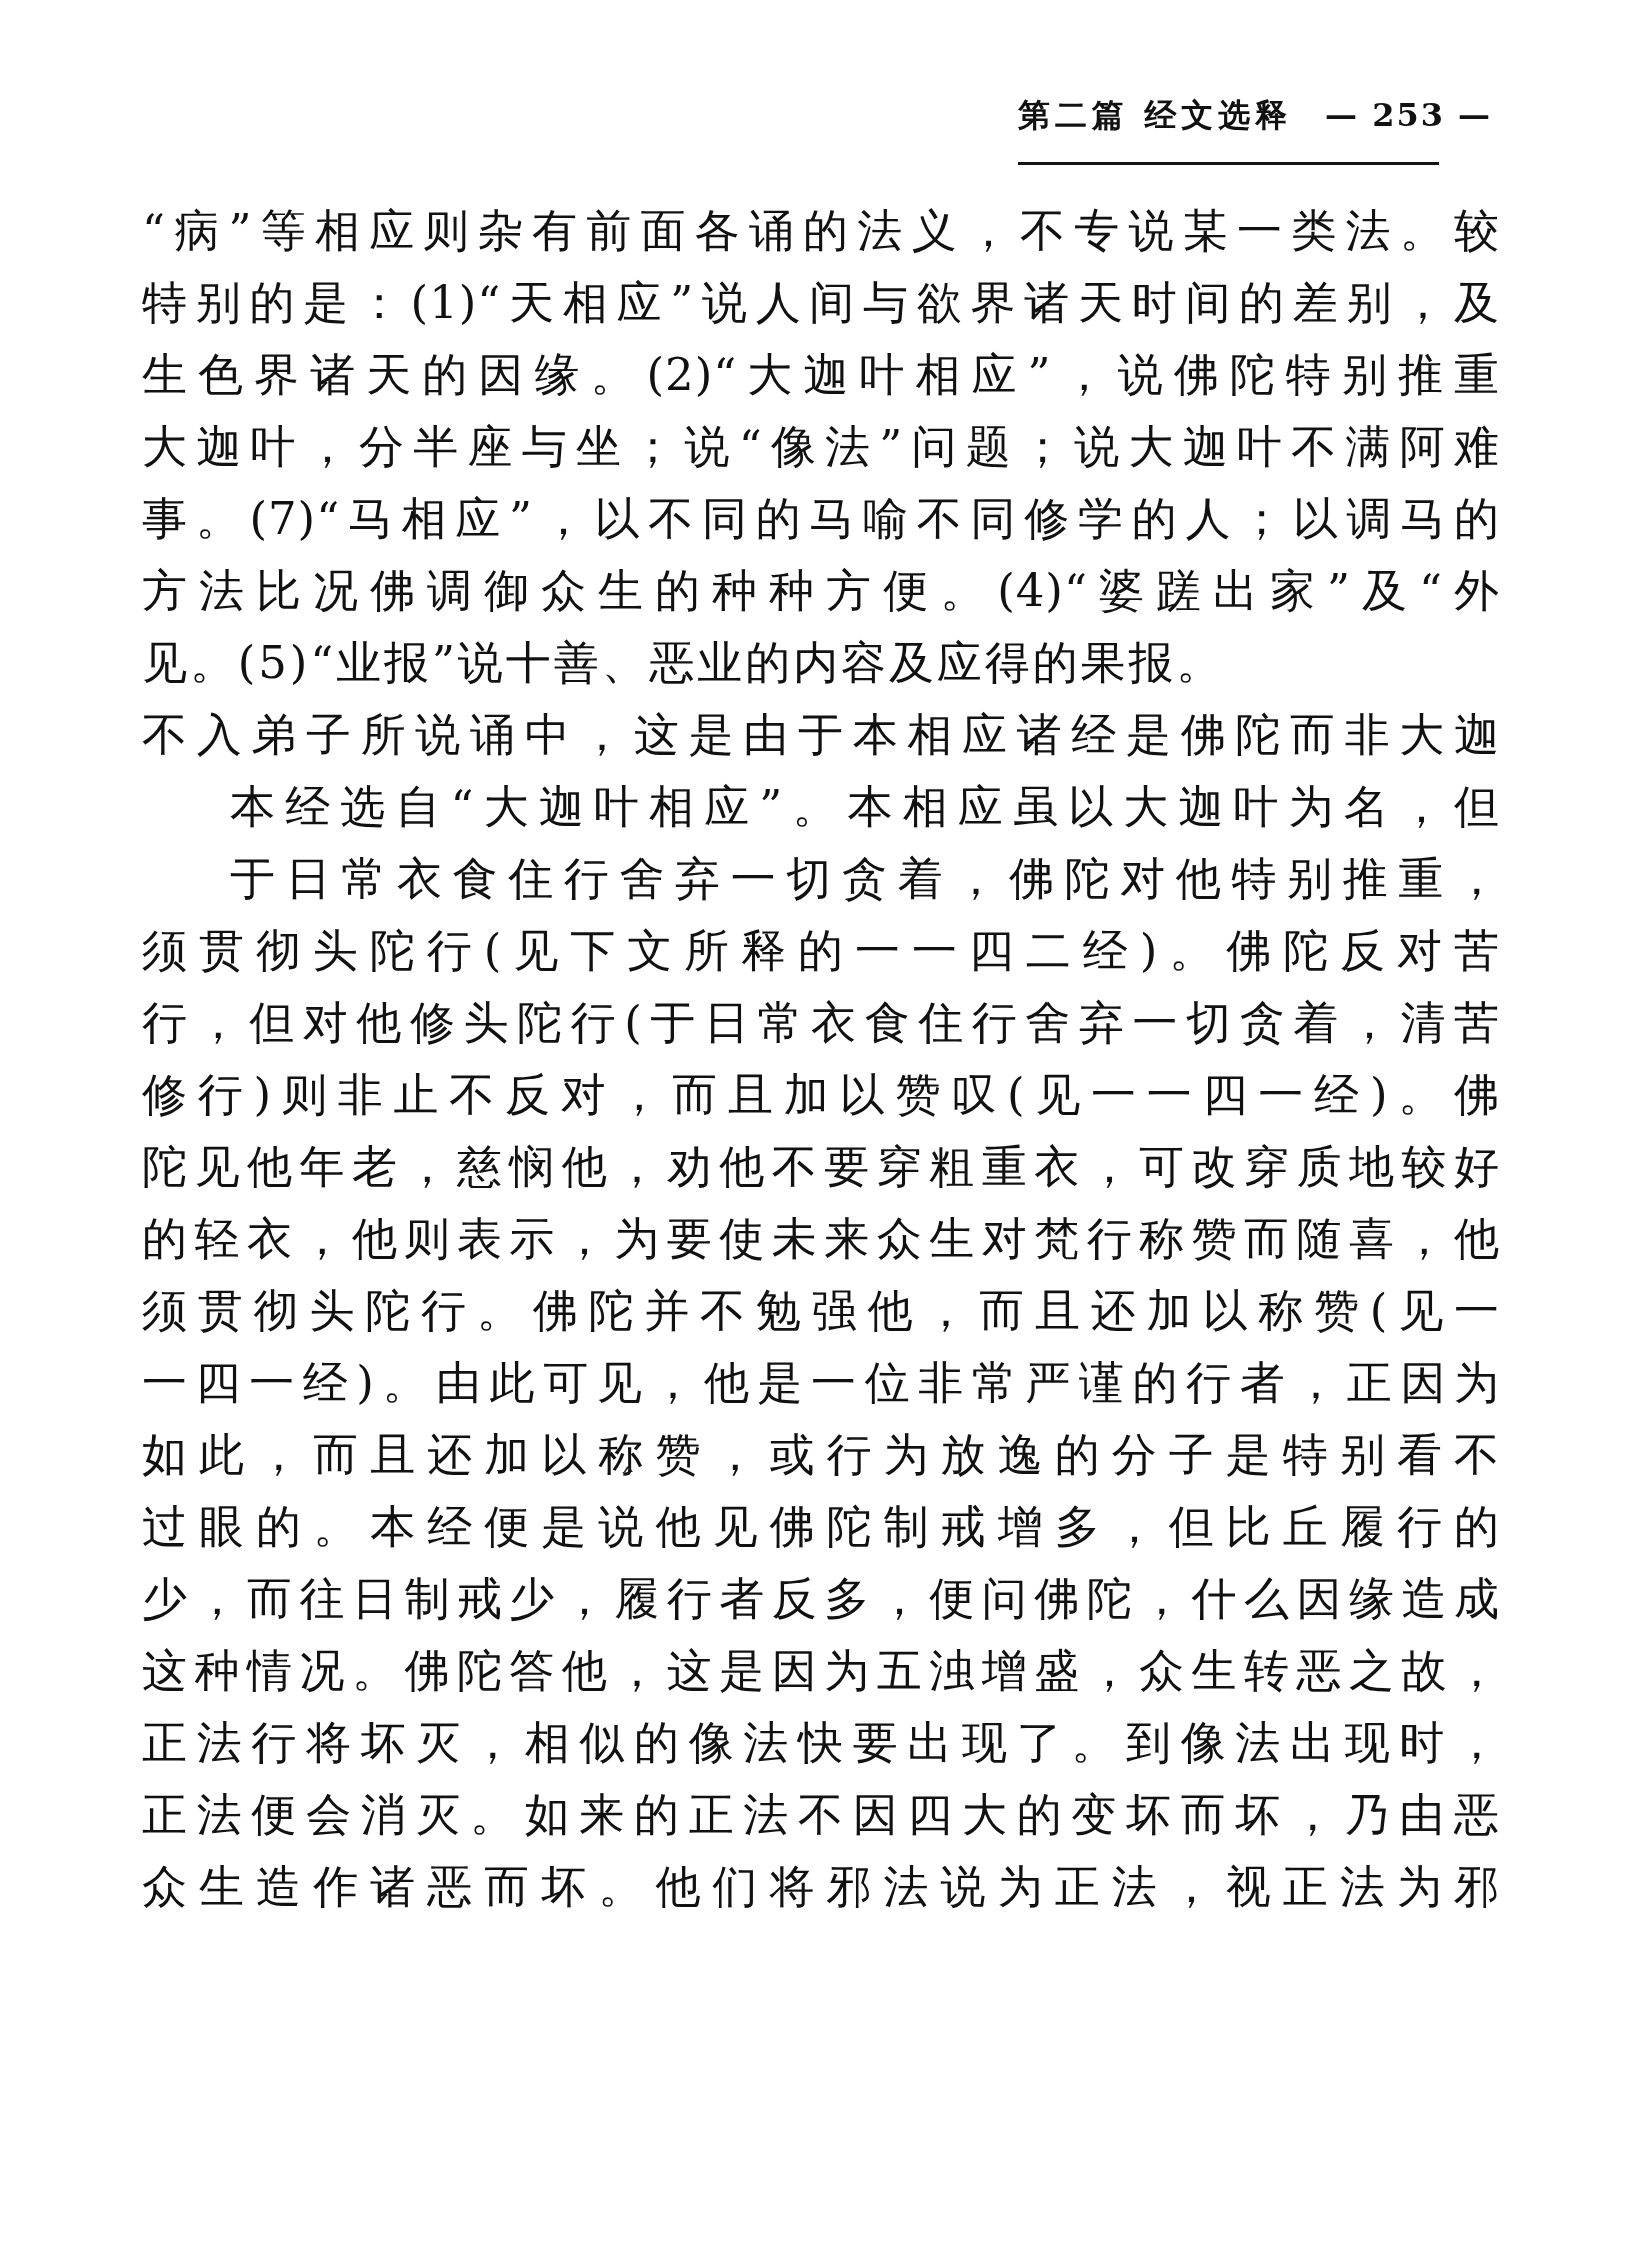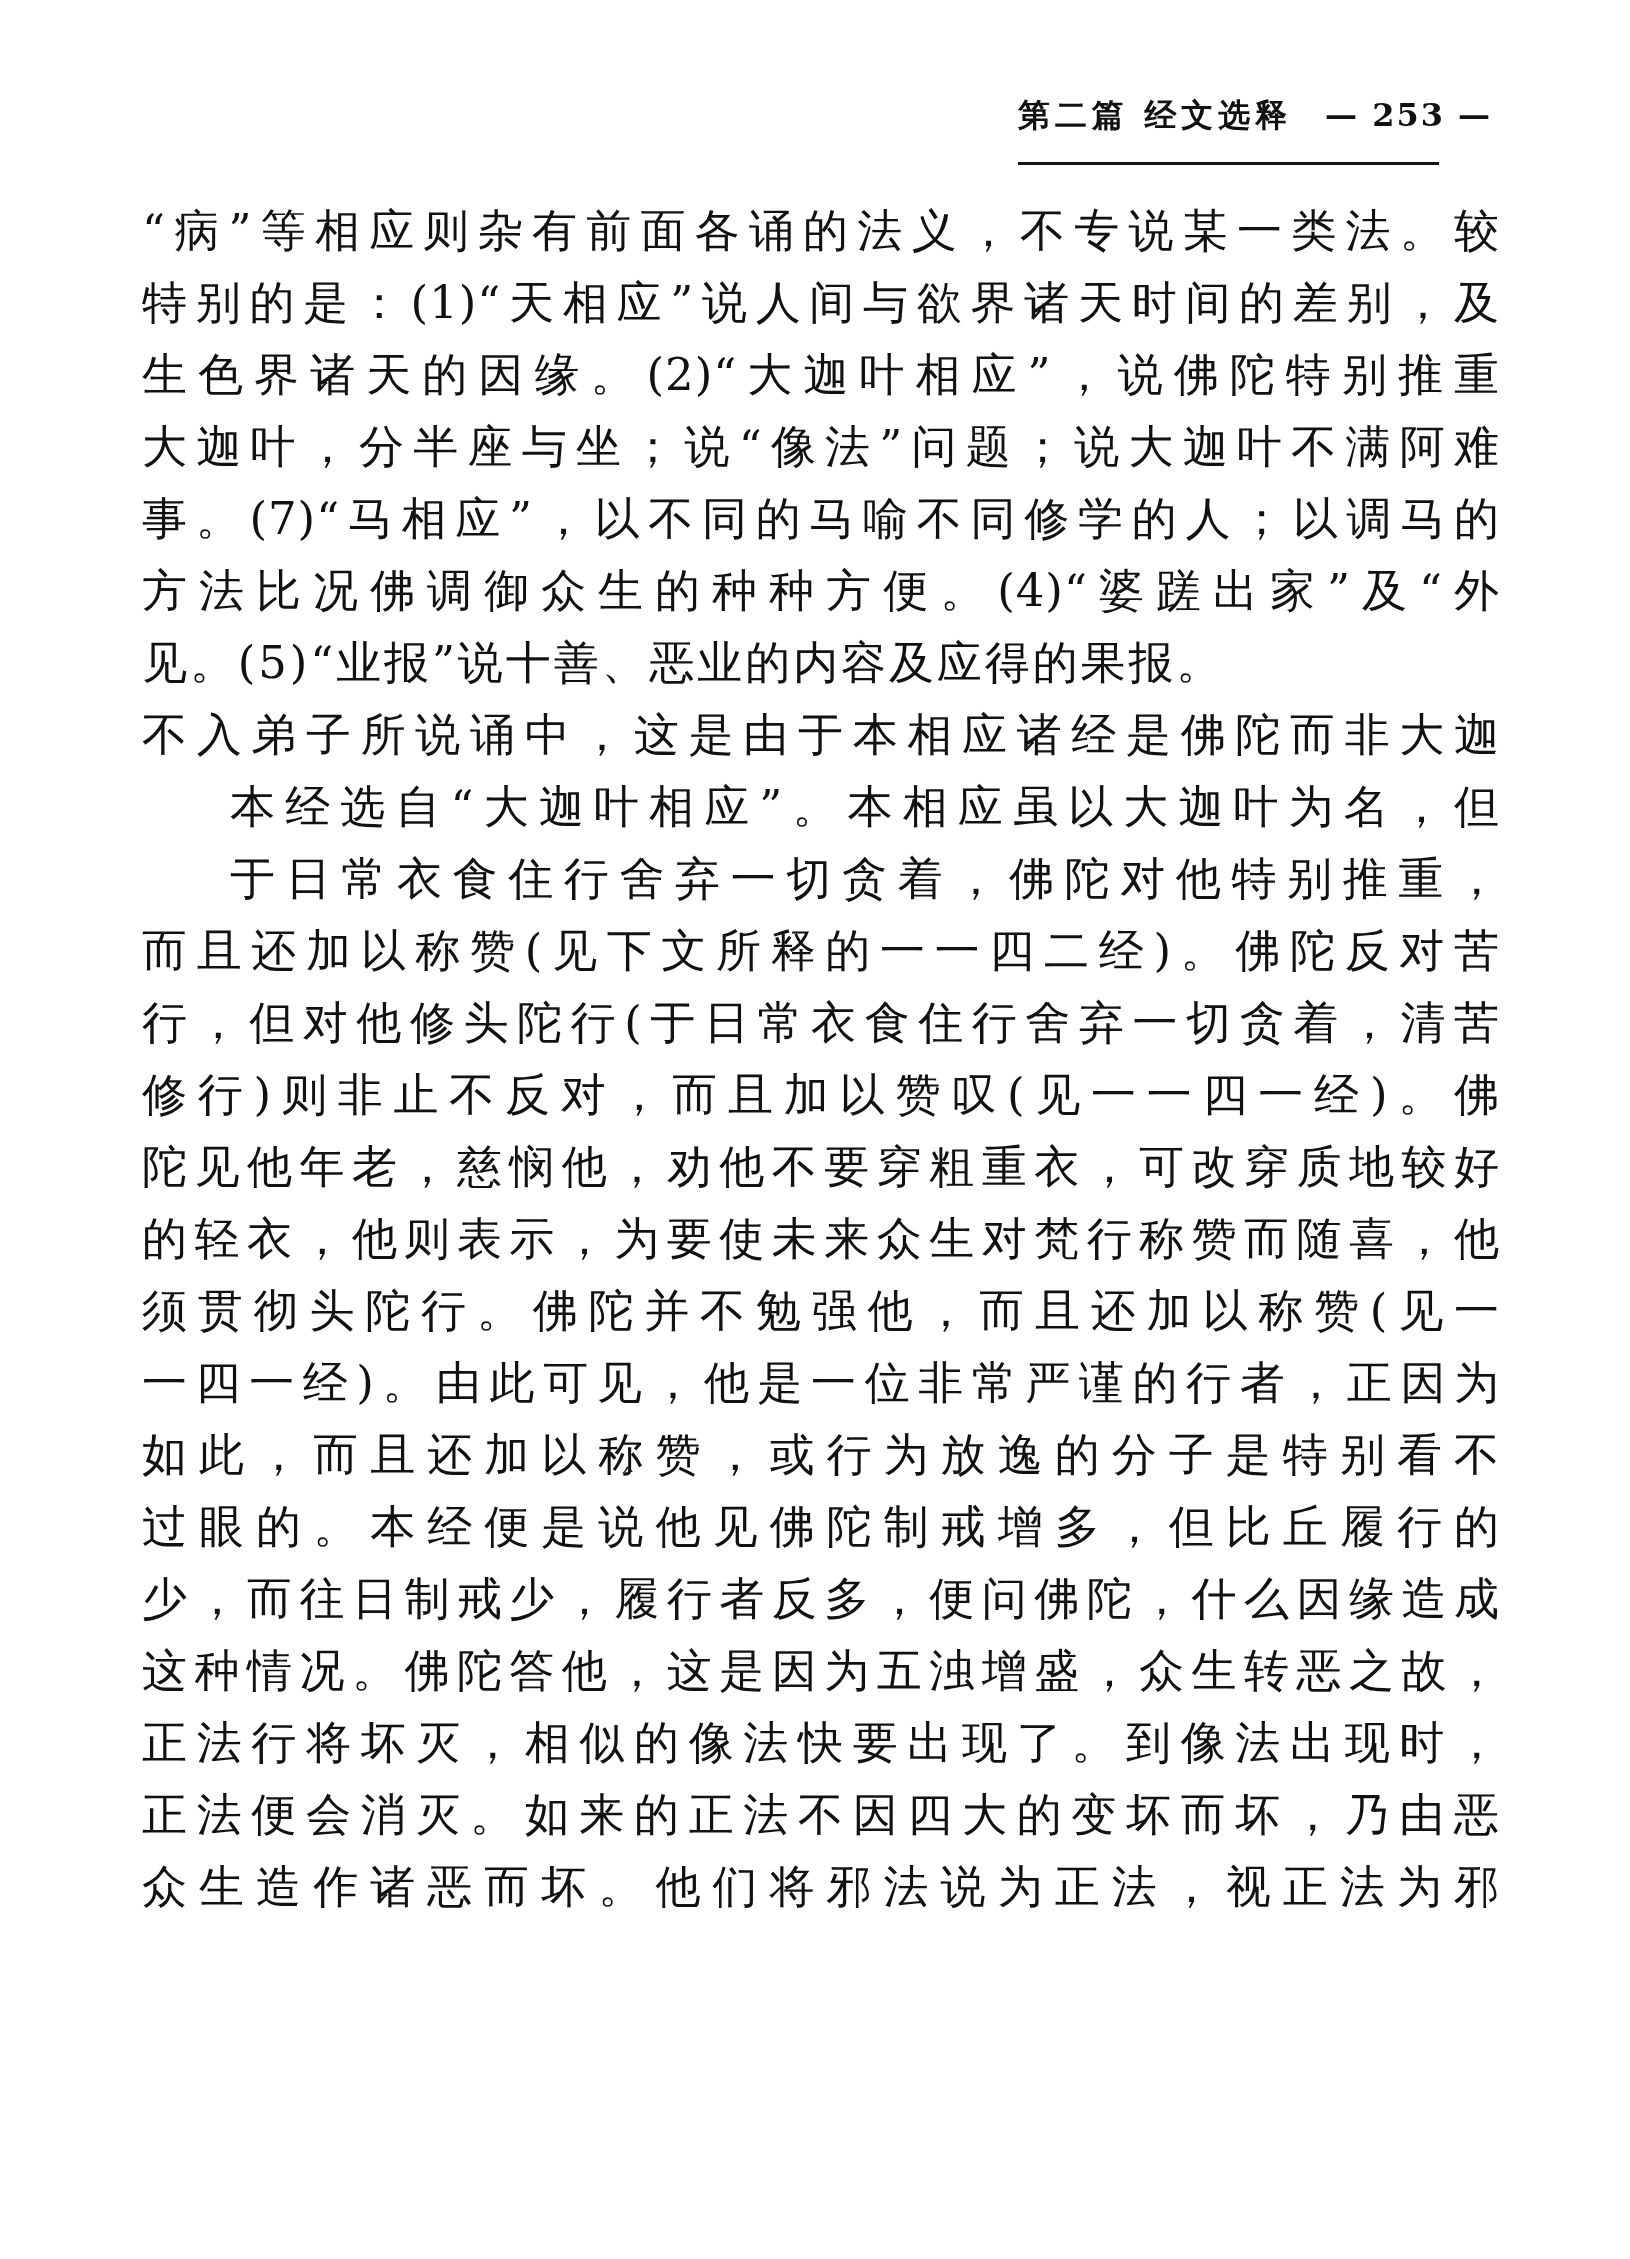--- a/index.html
+++ b/index.html
@@ -80,21 +80,21 @@
       <div class="line">“病”等相应则杂有前面各诵的法义，不专说某一类法。较</div>
       <div class="line">特别的是：(1)“天相应”说人间与欲界诸天时间的差别，及</div>
       <div class="line">生色界诸天的因缘。(2)“大迦叶相应”，说佛陀特别推重</div>
       <div class="line">大迦叶，分半座与坐；说“像法”问题；说大迦叶不满阿难</div>
       <div class="line">事。(7)“马相应”，以不同的马喻不同修学的人；以调马的</div>
       <div class="line">方法比况佛调御众生的种种方便。(4)“婆蹉出家”及“外</div>
       <div class="line para-end">见。(5)“业报”说十善、恶业的内容及应得的果报。</div>
       <div class="line">不入弟子所说诵中，这是由于本相应诸经是佛陀而非大迦</div>
       <div class="line indent">本经选自“大迦叶相应”。本相应虽以大迦叶为名，但</div>
       <div class="line indent">于日常衣食住行舍弃一切贪着，佛陀对他特别推重，</div>
-      <div class="line">而且还加以称赞(见下文所释的一一四二经)。佛陀反对苦</div>
+      <div class="line">须贯彻头陀行(见下文所释的一一四二经)。佛陀反对苦</div>
       <div class="line">行，但对他修头陀行(于日常衣食住行舍弃一切贪着，清苦</div>
       <div class="line">修行)则非止不反对，而且加以赞叹(见一一四一经)。佛</div>
       <div class="line">陀见他年老，慈悯他，劝他不要穿粗重衣，可改穿质地较好</div>
       <div class="line">的轻衣，他则表示，为要使未来众生对梵行称赞而随喜，他</div>
       <div class="line">须贯彻头陀行。佛陀并不勉强他，而且还加以称赞(见一</div>
       <div class="line">一四一经)。由此可见，他是一位非常严谨的行者，正因为</div>
       <div class="line">如此，而且还加以称赞，或行为放逸的分子是特别看不</div>
       <div class="line">过眼的。本经便是说他见佛陀制戒增多，但比丘履行的</div>
       <div class="line">少，而往日制戒少，履行者反多，便问佛陀，什么因缘造成</div>
       <div class="line">这种情况。佛陀答他，这是因为五浊增盛，众生转恶之故，</div>

